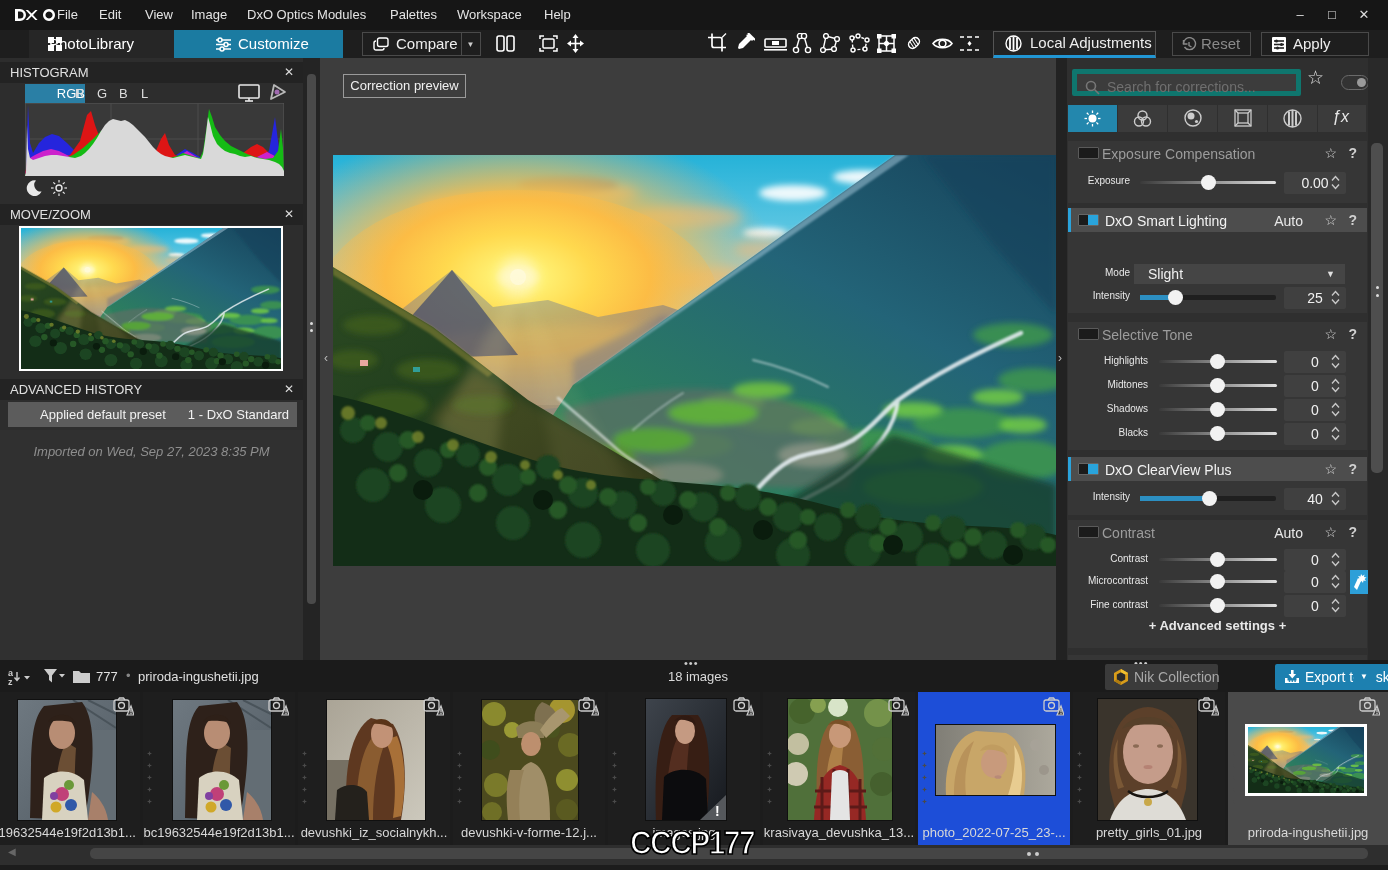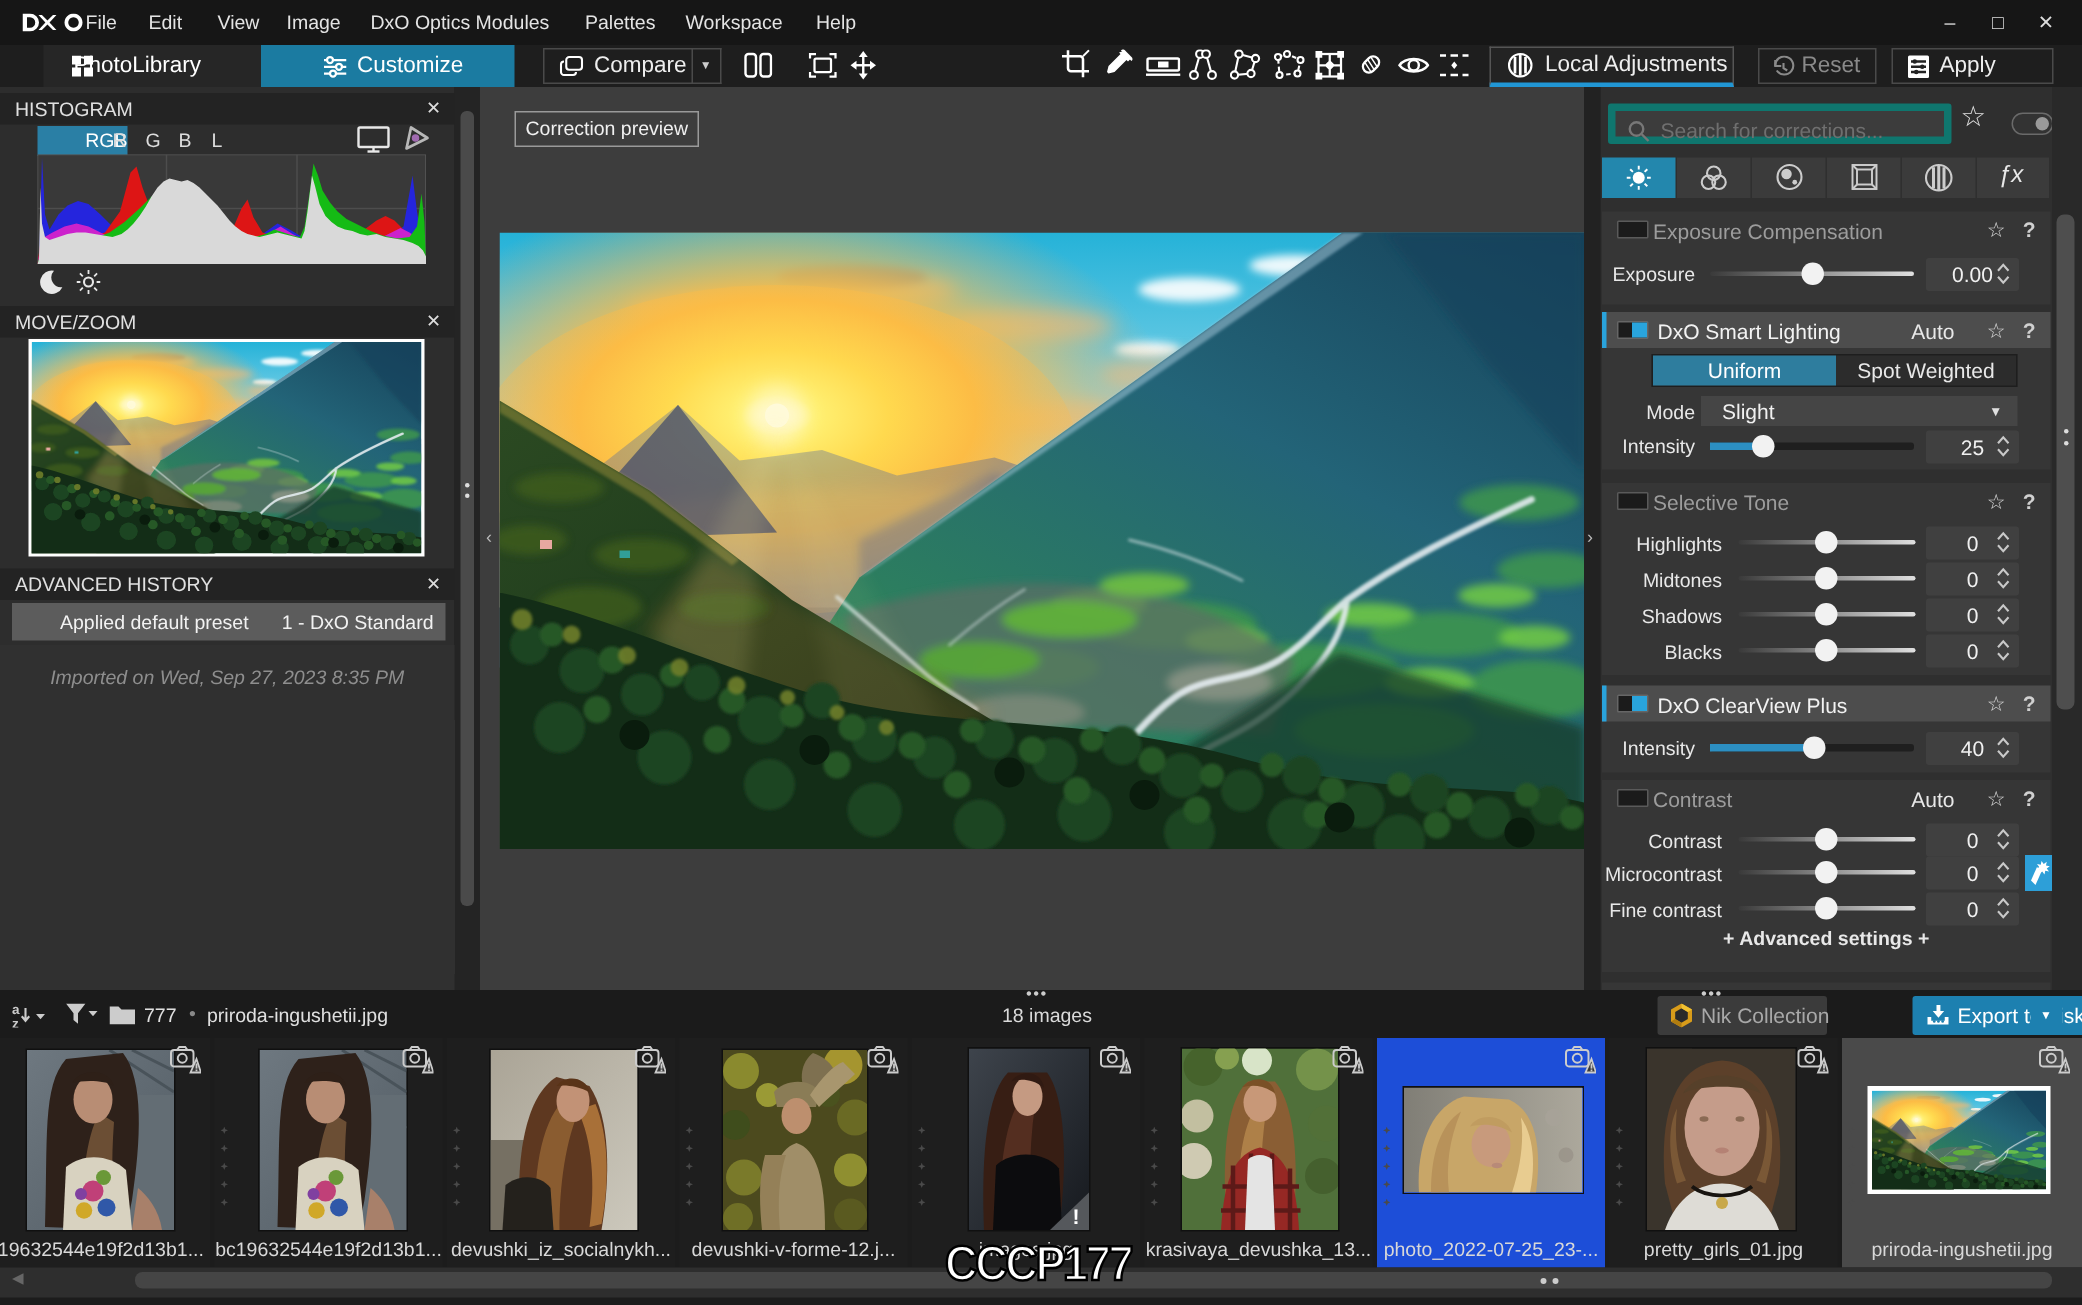--- a/index.html
+++ b/index.html
@@ -34,21 +34,21 @@
 .shead { position:absolute; left:0; top:0; width:100%; height:24px; }
 .shead.on { background:#4d4d4d; border-left:3px solid #2aa3dc; }
 .stitle { position:absolute; left:34px; top:5px; font-size:14px; color:#9c9c9c; }
 .shead.on .stitle { color:#f2f2f2; }
 .cbox { position:absolute; left:10px; top:6px; width:21px; height:12px; background:#1b1b1b; border:1px solid #5a5a5a; border-radius:1px; }
 .shead.on .cbox { left:7px; }
 .cbox.on { border:1px solid #666; }
 .cbox.on::after { content:""; position:absolute; right:0px; top:0px; width:10px; height:10px; background:#29a4dc; }
 .star { position:absolute; top:4px; font-size:14px; color:#d8d8d8; }
 .qm { position:absolute; top:4px; font-size:14px; color:#d0d0d0; font-weight:bold; }
-.slabel { position:absolute; font-size:13px; color:#e8e8e8; text-align:right; padding-top:1px; }
+.slabel { position:absolute; font-size:10px; color:#e8e8e8; text-align:right; padding-top:1px; }
 .track { position:absolute; height:3px; background:linear-gradient(to right,#3a3a3a,#e0e0e0); border-radius:2px; }
 .track.dark { height:5px; background:#1f1f1f; }
 .fill { position:absolute; height:5px; background:#2c8fc2; }
 .knob { position:absolute; width:15px; height:15px; border-radius:50%; background:#f2f2f2; }
 .vbox { position:absolute; width:62px; height:22px; background:#404040; border-radius:2px; color:#f0f0f0; font-size:14px; text-align:center; line-height:22px; }
 
 
 #fsbar { position:absolute; left:0; top:660px; width:1388px; height:32px; background:#1b1b1b; color:#ddd; font-size:13px; }
 #filmstrip { position:absolute; left:0; top:692px; width:1388px; height:178px; background:#1c1c1c; overflow:hidden; }
 .cell { position:absolute; top:0; width:152px; height:153px; }
@@ -631,24 +631,20 @@
     </div>
 
     <div class="sect" style="top:150px;height:105px;">
       <div class="shead on">
           <div class="cbox on"></div>
           <span class="stitle">DxO Smart Lighting</span>
         <span style="position:absolute;right:64px;top:5px;font-size:14px;color:#e8e8e8;">Auto</span>
         <span class="star" style="right:30px">☆</span>
           <span class="qm" style="right:10px">?</span>
         </div>
-      <div class="abs" style="left:33px;top:28px;width:244px;height:22px;background:#2c2c2c;border:1px solid #1e1e1e;">
-        <div style="position:absolute;left:0;top:0;width:122px;height:20px;background:#2e7d9e;color:#fff;font-size:14px;text-align:center;line-height:20px;">Uniform</div>
-        <div style="position:absolute;left:122px;top:0;width:120px;height:20px;color:#e8e8e8;font-size:14px;text-align:center;line-height:20px;">Spot Weighted</div>
-      </div>
       <span class="slabel" style="left:0px;top:58px;width:62px;">Mode</span>
       <div class="abs" style="left:66px;top:56px;width:211px;height:20px;background:#454545;color:#f0f0f0;font-size:14px;line-height:20px;">
         <span style="margin-left:14px">Slight</span>
         <span style="position:absolute;right:10px;font-size:9px;color:#e0e0e0;">▼</span>
       </div>
       <span class="slabel" style="left:0px;top:81px;width:62px;">Intensity</span>
       <div class="track dark" style="left:72px;top:87px;width:136px;"></div>
       <div class="fill" style="left:72px;top:87px;width:35px;"></div>
       <div class="knob" style="left:100px;top:82px;"></div>
       <div class="vbox" style="left:216px;top:79px;">25</div>

